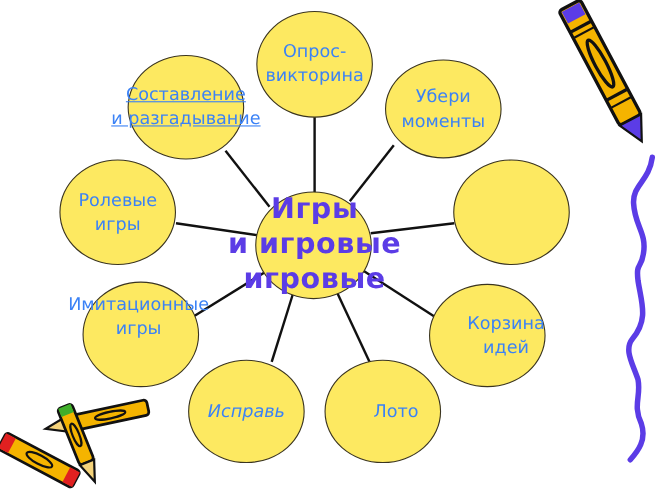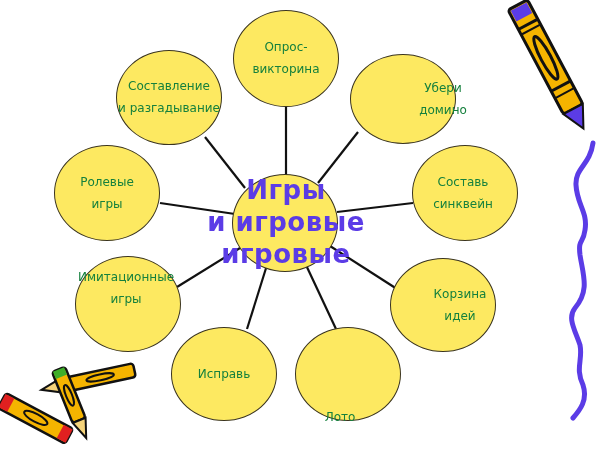--- a/index.html
+++ b/index.html
@@ -2,21 +2,21 @@
 <html><head>
 <meta charset="utf-8">
 <style>
   html, body { margin: 0; padding: 0; background: #ffffff; }
   body { width: 600px; height: 450px; position: relative; overflow: hidden;
          font-family: "DejaVu Sans", sans-serif; }
   .stage { position: absolute; left: 0; top: 0; width: 600px; height: 450px; }
   svg.lines { position: absolute; left: 0; top: 0; }
   .node { position: absolute; border-radius: 50%; background: #fde961;
           border: 1px solid #3a3420; box-sizing: border-box; }
-  .label { position: absolute; text-align: center; color: #15803d; font-size: 12px;
+  .label { position: absolute; text-align: center; color: #3b82f6; font-size: 16px;
            line-height: 22px; white-space: nowrap; transform: translate(-50%, -50%); }
   .center-label { position: absolute; text-align: center; color: #5b3ce6; font-weight: bold;
                   font-size: 26px; line-height: 32px; white-space: nowrap;
                   transform: translate(-50%, -50%); letter-spacing: 0.5px; }
   .deco { position: absolute; left: 0; top: 0; }
 </style>
 </head>
 <body>
 
 <div class="stage">
@@ -49,47 +49,43 @@
   <div class="center-label" style="left:286px;top:222px;">
     <div>Игры</div>
     <div>и игровые</div>
     <div>игровые</div>
   </div>
 
   <div class="label" style="left:286px;top:58px;">
     <div>Опрос-</div>
     <div>викторина</div>
   </div>
-  <div class="label" style="left:403px;top:99px;margin-left:40px;">
+  <div class="label" style="left:403px;top:99px;">
     <div>Убери</div>
-    <div>домино</div>
-  </div>
-  <div class="label" style="left:463px;top:193px;">
-    <div>Составь</div>
-    <div>синквейн</div>
+    <div>моменты</div>
   </div>
   <div class="label" style="left:460px;top:305px;">
     <div>Корзина</div>
     <div>идей</div>
   </div>
-  <div class="label" style="left:340px;top:374px;margin-top:43px;">
+  <div class="label" style="left:360px;top:374px;">
     <div>Лото</div>
   </div>
-  <div class="label" style="left:224px;top:374px;">
+  <div class="label" style="left:224px;top:374px;font-style:italic;">
     <div>Исправь</div>
   </div>
   <div class="label" style="left:126px;top:288px;">
     <div>Имитационные</div>
     <div>игры</div>
   </div>
   <div class="label" style="left:107px;top:193px;">
     <div>Ролевые</div>
     <div>игры</div>
   </div>
-  <div class="label" style="left:169px;top:97px;">
+  <div class="label" style="left:169px;top:97px;text-decoration:underline;">
     <div>Составление</div>
     <div>и разгадывание</div>
   </div>
 
   <svg class="deco" width="600" height="450">
     <g transform="translate(508,10) rotate(-28)">
       <rect x="0" y="0" width="22" height="118" rx="3" fill="#f5b400" stroke="#111" stroke-width="3"></rect>
       <rect x="2" y="2" width="18" height="12" fill="#5b3ce6"></rect>
       <line x1="1" y1="22" x2="21" y2="22" stroke="#111" stroke-width="3"></line>
       <line x1="1" y1="28" x2="21" y2="28" stroke="#111" stroke-width="2"></line>

